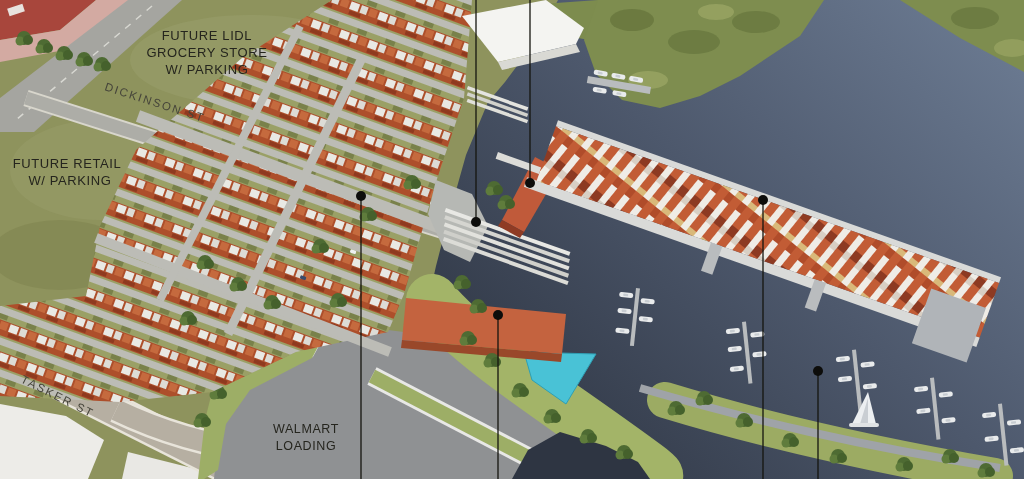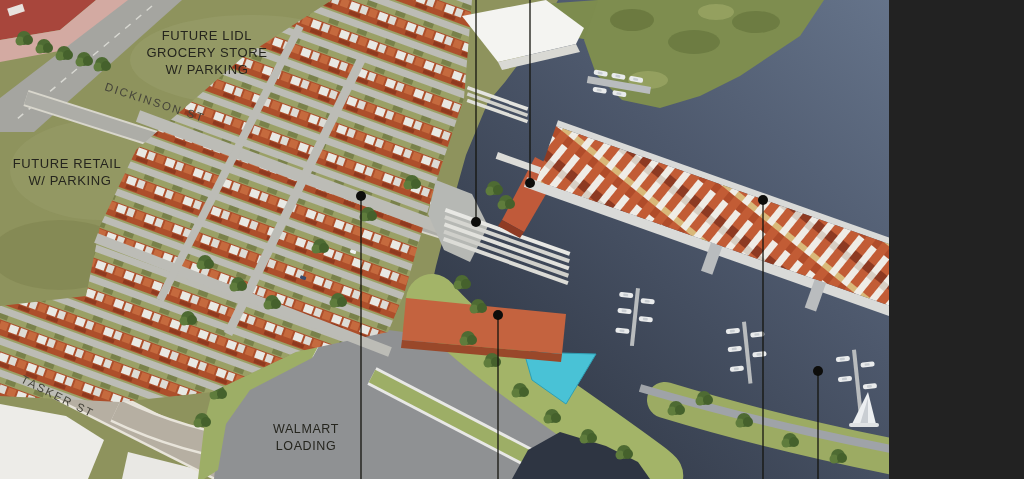--- a/index.html
+++ b/index.html
@@ -1,16 +1,16 @@
 <!DOCTYPE html>
 <html><head>
 <meta charset="utf-8">
 <style>
   html,body{margin:0;padding:0;background:#222;}
-  .stage{position:relative;width:889px;height:479px;overflow:hidden;background:#84cc16;
+  .stage{position:relative;width:1024px;height:479px;overflow:hidden;background:#84cc16;
          font-family:"Liberation Sans",sans-serif;}
   svg{display:block}
   .map-label{font-family:"Liberation Sans",sans-serif;font-size:13px;fill:#25251e;letter-spacing:.6px;}
   .map-label.small{font-size:12.5px;}
   .street-label{font-family:"Liberation Sans",sans-serif;font-size:11.5px;fill:#45443a;letter-spacing:1.9px;}
   .callout-line{stroke:#15150f;stroke-width:1.3;}
   .callout-dot{fill:#0d0d0b;}
 </style>
 </head>
 <body>

